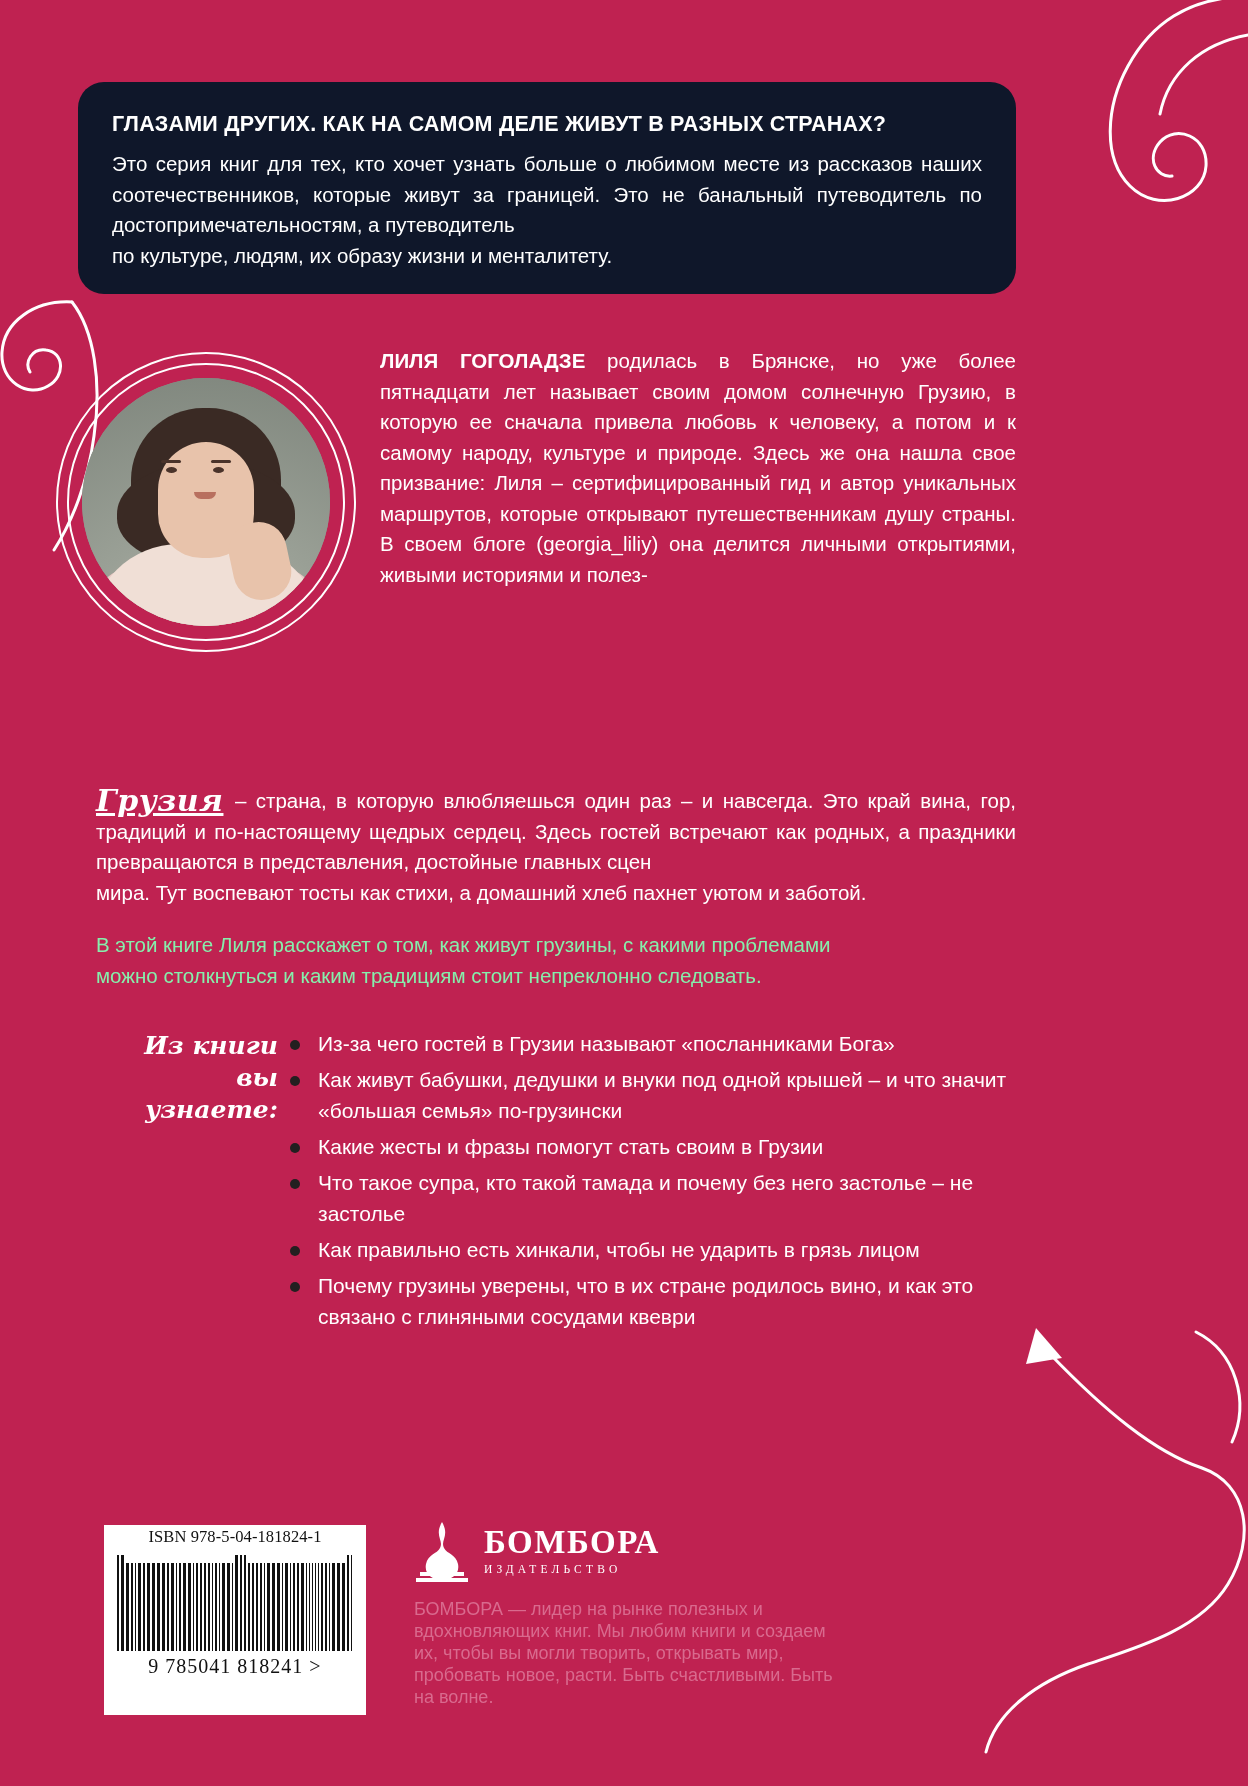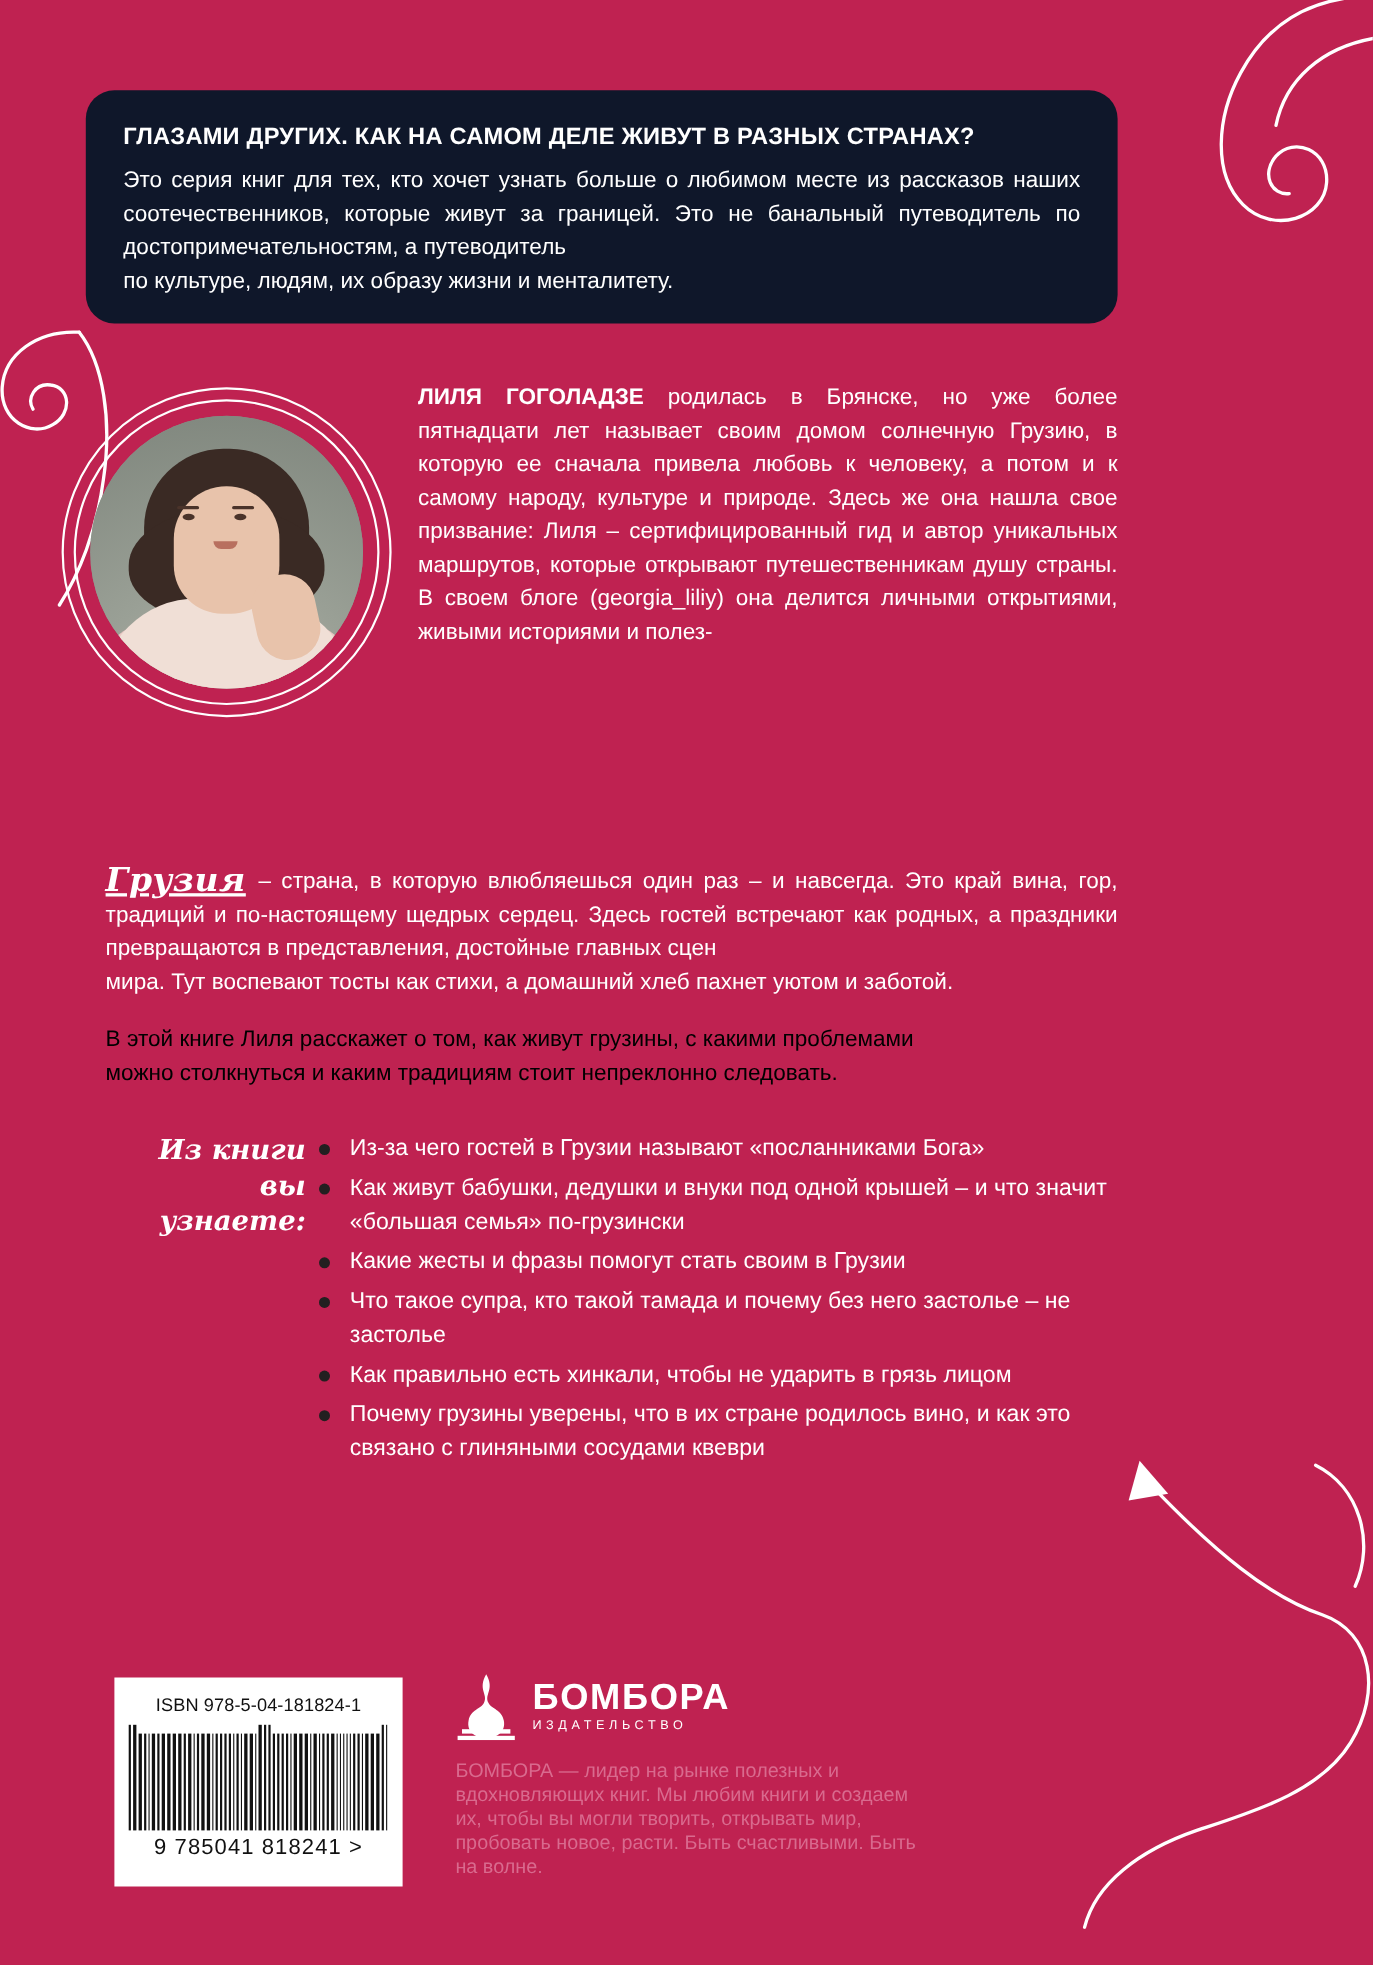--- a/index.html
+++ b/index.html
@@ -100,21 +100,21 @@
   }
   .script{
     font-family:"DejaVu Serif", serif;font-style:italic;font-weight:bold;
     font-size:30px;letter-spacing:.5px;line-height:0;
     position:relative;top:3px;margin-right:2px;text-decoration:underline;
   }
   .para-georgia .tail{text-align:left;}
 
   .para-book{
     position:absolute;left:96px;top:930px;width:920px;
-    color:#000000;font-size:20.5px;line-height:30.5px;
+    color:#86efac;font-size:20.5px;line-height:30.5px;
     text-align:justify;text-justify:inter-word;
   }
   .para-book .tail{text-align:left;}
 
   
   .learn-label{
     position:absolute;left:98px;top:1030px;width:180px;
     color:#ffffff;text-align:right;
     font-family:"DejaVu Serif", serif;font-style:italic;font-weight:bold;
     font-size:25px;line-height:32px;
@@ -131,36 +131,36 @@
   }
   .bullets li:before{
     content:"";position:absolute;left:2px;top:12px;
     width:10px;height:10px;border-radius:50%;background:#231f20;
   }
 
   
   .isbn-box{
     position:absolute;left:104px;top:1525px;width:262px;height:190px;
     background:#ffffff;box-sizing:border-box;
-    padding:14px 10px 8px 10px;text-align:center;
+    padding:0 10px 8px 10px;text-align:center;font-family:Liberation Serif, serif;
   }
   .isbn-text{
     color:#111;font-size:16.5px;letter-spacing:.1px;margin:2px 0 8px 0;
     white-space:nowrap;
   }
   .bars{height:96px;display:flex;align-items:flex-end;justify-content:center;gap:0;}
   .bars span{display:block;background:#111;margin-right:2px;}
   .ean-digits{
     display:flex;justify-content:center;align-items:baseline;gap:5px;
     color:#111;font-size:20px;margin-top:4px;letter-spacing:1px;
   }
 
   
   .pub{position:absolute;left:414px;top:1520px;width:520px;}
-  .pub-row{display:flex;align-items:center;gap:14px;}
+  .pub-row{display:flex;align-items:center;gap:14px;font-family:Liberation Serif, serif;}
   .pub-mark{width:56px;height:62px;flex:0 0 auto;}
   .pub-names{line-height:1;}
   .pub-name{
     color:#ffffff;font-weight:bold;font-size:33px;letter-spacing:1.5px;
   }
   .pub-sub{
     color:#ffffff;font-size:11.5px;letter-spacing:4.2px;margin-top:5px;
   }
   .pub-desc{
     margin-top:16px;color:#d96a8e;font-size:18px;line-height:22px;

